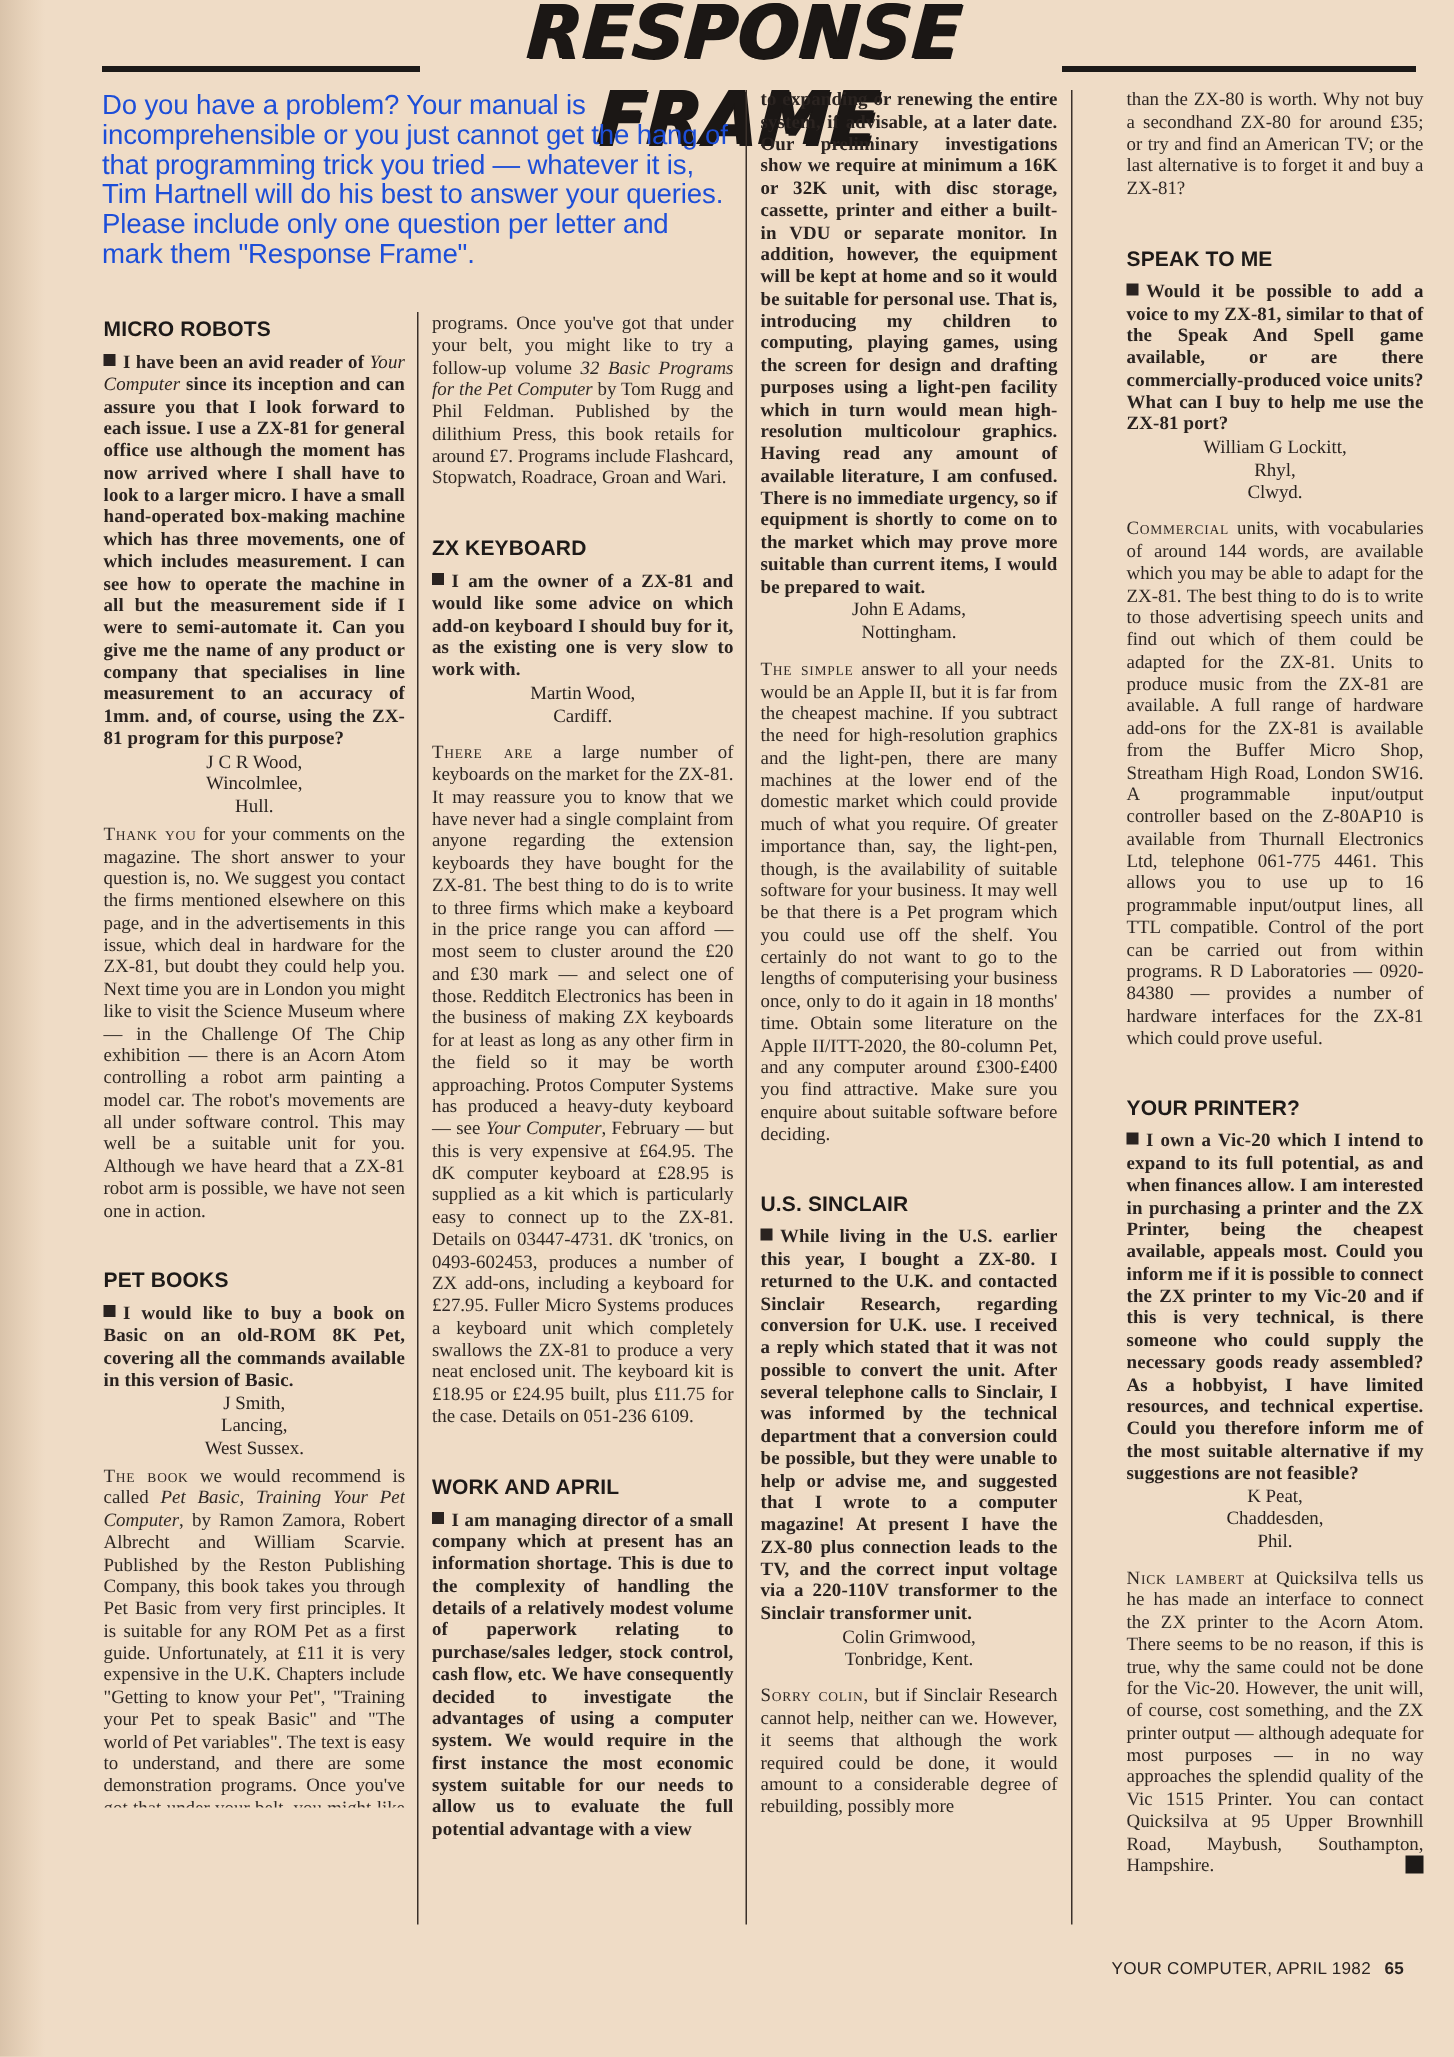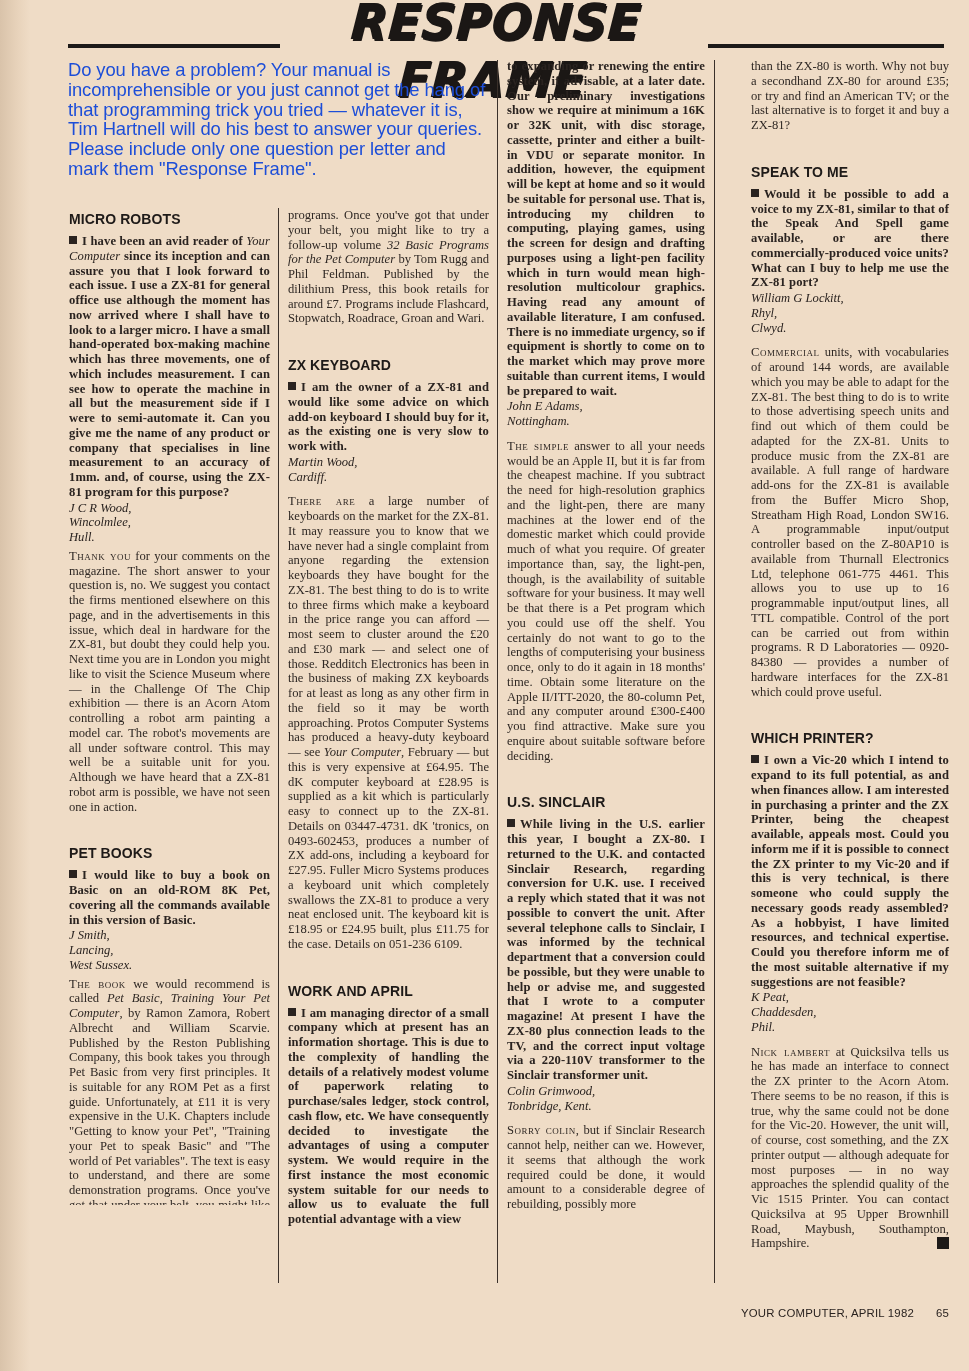--- a/index.html
+++ b/index.html
@@ -43,31 +43,31 @@
     h2 {
       font-family: "Liberation Sans", sans-serif; font-weight: bold;
       font-size: 14px; line-height: 22px; margin: 0 0 4px 0; color: #1e1a18;
       letter-spacing: 0.1px; text-align: left;
     }
     .q { font-weight: bold; margin: 0; letter-spacing: 0.1px; }
     .bullet {
       display: inline-block; width: 8px; height: 8px; background: #2a2320; margin-right: 5px;
       vertical-align: 1px;
     }
-    .sig { font-style: italic; text-align: left; margin: 1px 0 4px 0; line-height: 14.75px; }
+    .sig { text-align: center; margin: 1px 0 4px 0; line-height: 14.75px; }
     .sig span { display: block; }
     .a { margin: 0; color: #2f2824; }
     .sc { font-variant: small-caps; letter-spacing: 0.5px; }
     .gap-big { height: 28px; }
     .end-mark { display: inline-block; width: 12px; height: 12px; background: #1d1a18; float: right; margin-top: 1px; }
     .footer {
       position: absolute; left: 741px; top: 1307px;
       font-family: "Liberation Sans", sans-serif; font-size: 11.4px; letter-spacing: 0.2px; color: #2a2320;
     }
-    .footer .pg { margin-left: 22px; }
+    .footer .pg { margin-left: 9px; font-weight: bold; }
     i, em { font-style: italic; }
   </style>
 </head>
 <body>
 
 <div class="page-shadow"></div>
 
 <header class="title-wrap">
   <div class="title-rule-left"></div>
   <div class="title">RESPONSE FRAME</div>
@@ -154,21 +154,21 @@
     <div class="sig">
       <span>William G Lockitt,</span>
       <span>Rhyl,</span>
       <span>Clwyd.</span>
     </div>
     <div style="height:6px"></div>
     <p class="a"><span class="sc">Commercial</span><span> units, with vocabularies of around 144 words, are available which you may be able to adapt for the ZX-81. The best thing to do is to write to those advertising speech units and find out which of them could be adapted for the ZX-81. Units to produce music from the ZX-81 are available. A full range of hardware add-ons for the ZX-81 is available from the Buffer Micro Shop, Streatham High Road, London SW16. A programmable input/output controller based on the Z-80AP10 is available from Thurnall Electronics Ltd, telephone 061-775 4461. This allows you to use up to 16 programmable input/output lines, all TTL compatible. Control of the port can be carried out from within programs. R D Laboratories — 0920-84380 — provides a number of hardware interfaces for the ZX-81 which could prove useful.</span></p>
   </article>
   <div class="gap-big"></div>
   <article>
-    <h2>WHICH PRINTER?</h2>
+    <h2>YOUR PRINTER?</h2>
     <p class="q"><span class="bullet"></span><span>I own a Vic-20 which I intend to expand to its full potential, as and when finances allow. I am interested in purchasing a printer and the ZX Printer, being the cheapest available, appeals most. Could you inform me if it is possible to connect the ZX printer to my Vic-20 and if this is very technical, is there someone who could supply the necessary goods ready assembled? As a hobbyist, I have limited resources, and technical expertise. Could you therefore inform me of the most suitable alternative if my suggestions are not feasible?</span></p>
     <div class="sig">
       <span>K Peat,</span>
       <span>Chaddesden,</span>
       <span>Phil.</span>
     </div>
     <div style="height:6px"></div>
     <p class="a"><span class="sc">Nick lambert</span><span> at Quicksilva tells us he has made an interface to connect the ZX printer to the Acorn Atom. There seems to be no reason, if this is true, why the same could not be done for the Vic-20. However, the unit will, of course, cost something, and the ZX printer output — although adequate for most purposes — in no way approaches the splendid quality of the Vic 1515 Printer. You can contact Quicksilva at 95 Upper Brownhill Road, Maybush, Southampton, Hampshire.</span><span class="end-mark"></span></p>
   </article>
 </div>

